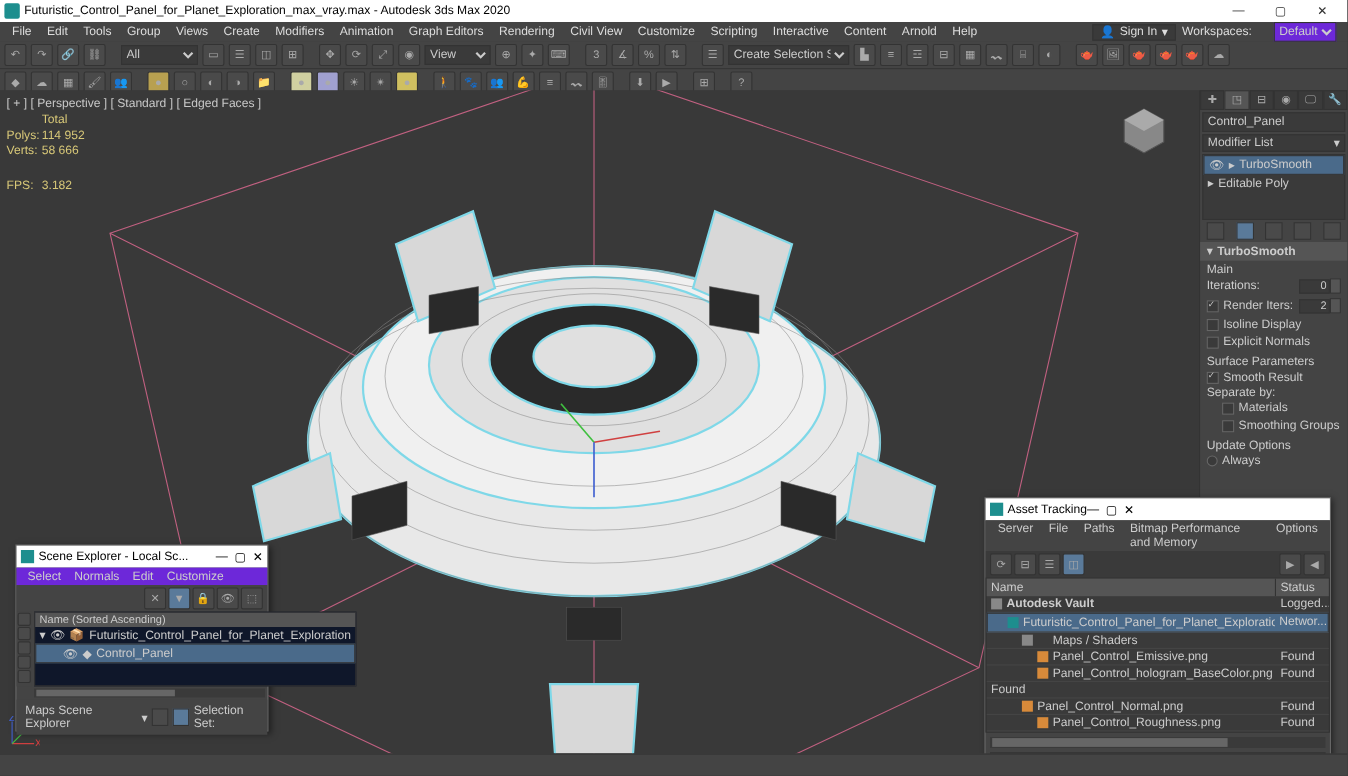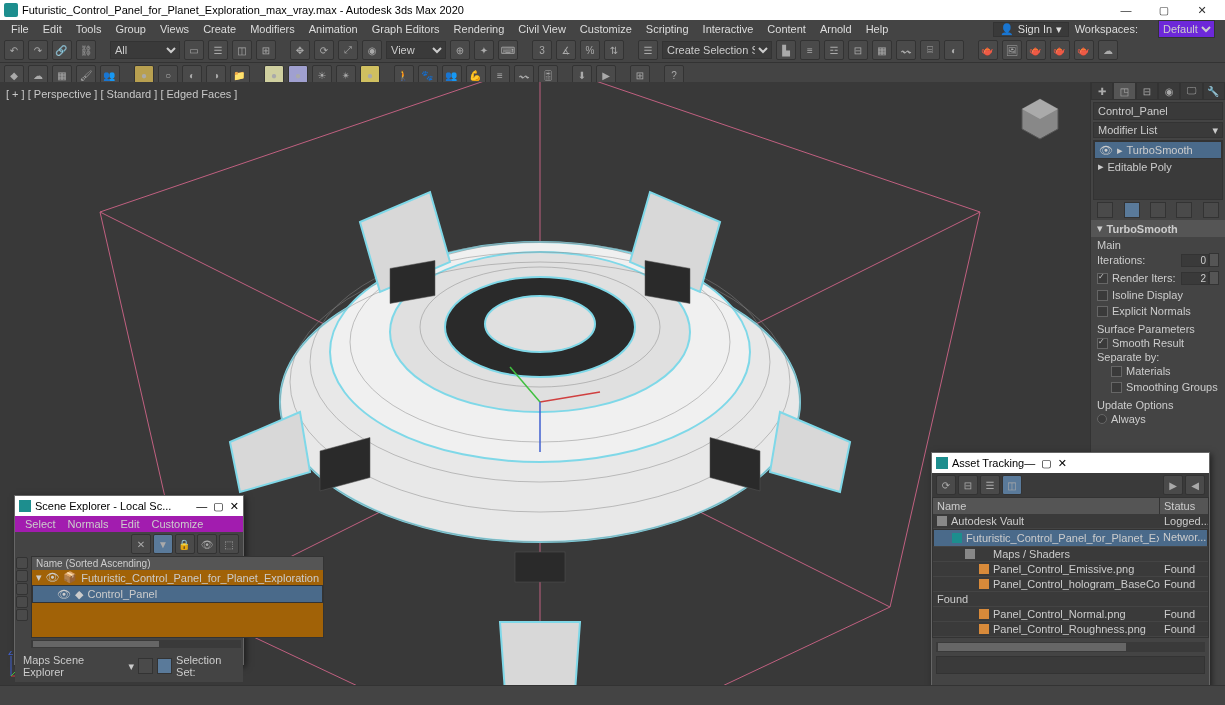--- a/index.html
+++ b/index.html
@@ -44,32 +44,32 @@
 .spinner input{width:28px;background:#3a3a3a;border:1px solid #333;color:#ccc;font-size:10px;text-align:right;padding:0 2px}
 .spinner .arrows{width:10px;height:14px;background:#555;border:1px solid #333}
 .cb{width:11px;height:11px;border:1px solid #666;background:#3a3a3a}
 .cb.on{background:#3a3a3a}
 .cb.on::after{content:"✓";font-size:8px;color:#ccc;display:block;margin-top:-2px}
 .rb{width:10px;height:10px;border:1px solid #666;border-radius:50%;background:#3a3a3a}
 .sceneexp{position:absolute;left:14px;top:495px;width:230px;height:170px;background:#444;border:1px solid #666;box-shadow:2px 2px 6px rgba(0,0,0,.5)}
 .sehdr{height:20px;background:#fff;color:#000;display:flex;align-items:center;padding:0 4px}
 .sehdr .icon{width:12px;height:12px;background:#1d8e8e;margin-right:4px}
 .sehdr .spacer{flex:1}
-.semenu{display:flex;padding:2px 4px;gap:0;background:#a21caf}
+.semenu{display:flex;padding:2px 4px;gap:0;background:#6d28d9}
 .semenu .mi{padding:0 6px}
 .setools{display:flex;padding:2px 4px;gap:2px;justify-content:flex-end;background:#444}
-.sebody{background:#a16207;margin:0 2px;height:82px;border:1px solid #333}
+.sebody{background:#0f172a;margin:0 2px;height:68px;border:1px solid #333}
 .sehdr2{background:#555;padding:1px 4px;font-size:10px}
 .serow{display:flex;align-items:center;padding:1px 4px;gap:4px;font-size:10px}
 .serow.sel{background:#4a6a8a}
 .sefoot{display:flex;align-items:center;padding:2px 4px;gap:4px;background:#444}
 .sefoot .lab{padding:2px 4px}
 .sefoot .btn{width:16px;height:16px;background:#4a4a4a;border:1px solid #333}
 .sefoot .btn.act{background:#5a7a9a}
-.assetwin{position:absolute;right:15px;top:452px;width:279px;height:236px;background:#444;border:1px solid #666;box-shadow:2px 2px 6px rgba(0,0,0,.5)}
+.assetwin{position:absolute;right:15px;top:452px;width:315px;height:236px;background:#444;border:1px solid #666;box-shadow:2px 2px 6px rgba(0,0,0,.5)}
 .awhdr{height:20px;background:#fff;color:#000;display:flex;align-items:center;padding:0 4px}
 .awhdr .icon{width:12px;height:12px;background:#1d8e8e;margin-right:4px}
 .awmenu{display:flex;padding:2px 4px;gap:0;background:#444}
 .awmenu .mi{padding:0 7px}
 .awtools{display:flex;padding:2px 4px;gap:2px;background:#3a3a3a}
 .awtools .tb.act{background:#5a7a9a}
 .awtbl{margin:0;background:#3a3a3a;border:1px solid #333}
 .awtblh{display:flex;background:#555;font-size:10px}
 .awtblh .c1{flex:1;padding:2px 4px;border-right:1px solid #333}
 .awtblh .c2{width:48px;padding:2px 4px}
@@ -182,20 +182,26 @@
   <span class="tb">⬇</span>
   <span class="tb">▶</span>
   <span class="tb sep"></span>
   <span class="tb">⊞</span>
   <span class="tb sep"></span>
   <span class="tb">?</span>
 </div>
 
 <div class="viewport">
   <div class="vplabel">[ + ] [ Perspective ]   [ Standard ]  [ Edged Faces ]</div>
+  <div class="vpstats">
+    <div><span class="ylab"></span><span>Total</span></div>
+    <div><span class="ylab">Polys:</span><span>114 952</span></div>
+    <div><span class="ylab">Verts:</span><span>58 666</span></div>
+    <div style="margin-top:18px"><span class="ylab">FPS:</span><span>3.182</span></div>
+  </div>
   <svg class="vpsvg" viewBox="0 0 1090 605">
     <g stroke="#c06080" stroke-width="1" fill="none">
       <path d="M100 130 L540 -20 L980 130 L890 525 L540 690 L190 525 Z"></path>
       <path d="M540 -20 L540 690 M100 130 L890 525 M980 130 L190 525"></path>
     </g>
     <g transform="translate(540,320)">
 
       <g stroke="#7fd8e8" stroke-width="2" fill="#e8e8e8">
         <ellipse cx="0" cy="0" rx="260" ry="140"></ellipse>
         <ellipse cx="0" cy="-50" rx="210" ry="110" fill="#f0f0f0"></ellipse>
@@ -391,37 +397,44 @@
 
 <div class="assetwin">
   <div class="awhdr">
     <span class="icon"></span>
     <span>Asset Tracking</span>
     <span class="spacer"></span>
     <span>—</span>&nbsp;&nbsp;
     <span>▢</span>&nbsp;&nbsp;
     <span>✕</span>
   </div>
+  <div class="awmenu">
+    <span class="mi">Server</span>
+    <span class="mi">File</span>
+    <span class="mi">Paths</span>
+    <span class="mi">Bitmap Performance and Memory</span>
+    <span class="mi">Options</span>
+  </div>
   <div class="awtools">
     <span class="tb">⟳</span>
     <span class="tb">⊟</span>
     <span class="tb">☰</span>
     <span class="tb act">◫</span>
     <span style="flex:1"></span>
     <span class="tb">▶</span>
     <span class="tb">◀</span>
   </div>
   <div class="awtbl">
     <div class="awtblh">
       <div class="c1">Name</div>
       <div class="c2">Status</div>
     </div>
     <div id="asset-rows">
         <div class="awrow">
-          <div class="c1" style="padding-left: 4px;">
+          <div class="c1" style="padding-left: 4px; font-weight: bold;">
             <span class="fic grey"></span>
             <span>Autodesk Vault</span>
           </div>
           <div class="c2">Logged...</div>
         </div>
         <div class="awrow sel">
           <div class="c1" style="padding-left: 18px;">
             <span class="fic teal"></span>
             <span>Futuristic_Control_Panel_for_Planet_Exploration_max_vray.max</span>
           </div>
@@ -445,21 +458,21 @@
           <div class="c1" style="padding-left: 46px;">
             <span class="fic orange"></span>
             <span>Panel_Control_hologram_BaseColor.png</span>
           </div>
           <div class="c2">Found</div>
         </div>
         <div class="awrow">
           <div class="c2">Found</div>
         </div>
         <div class="awrow">
-          <div class="c1" style="padding-left: 46px;">
+          <div class="c1" style="padding-left: 32px;">
             <span class="fic orange"></span>
             <span>Panel_Control_Normal.png</span>
           </div>
           <div class="c2">Found</div>
         </div>
         <div class="awrow">
           <div class="c1" style="padding-left: 46px;">
             <span class="fic orange"></span>
             <span>Panel_Control_Roughness.png</span>
           </div>

